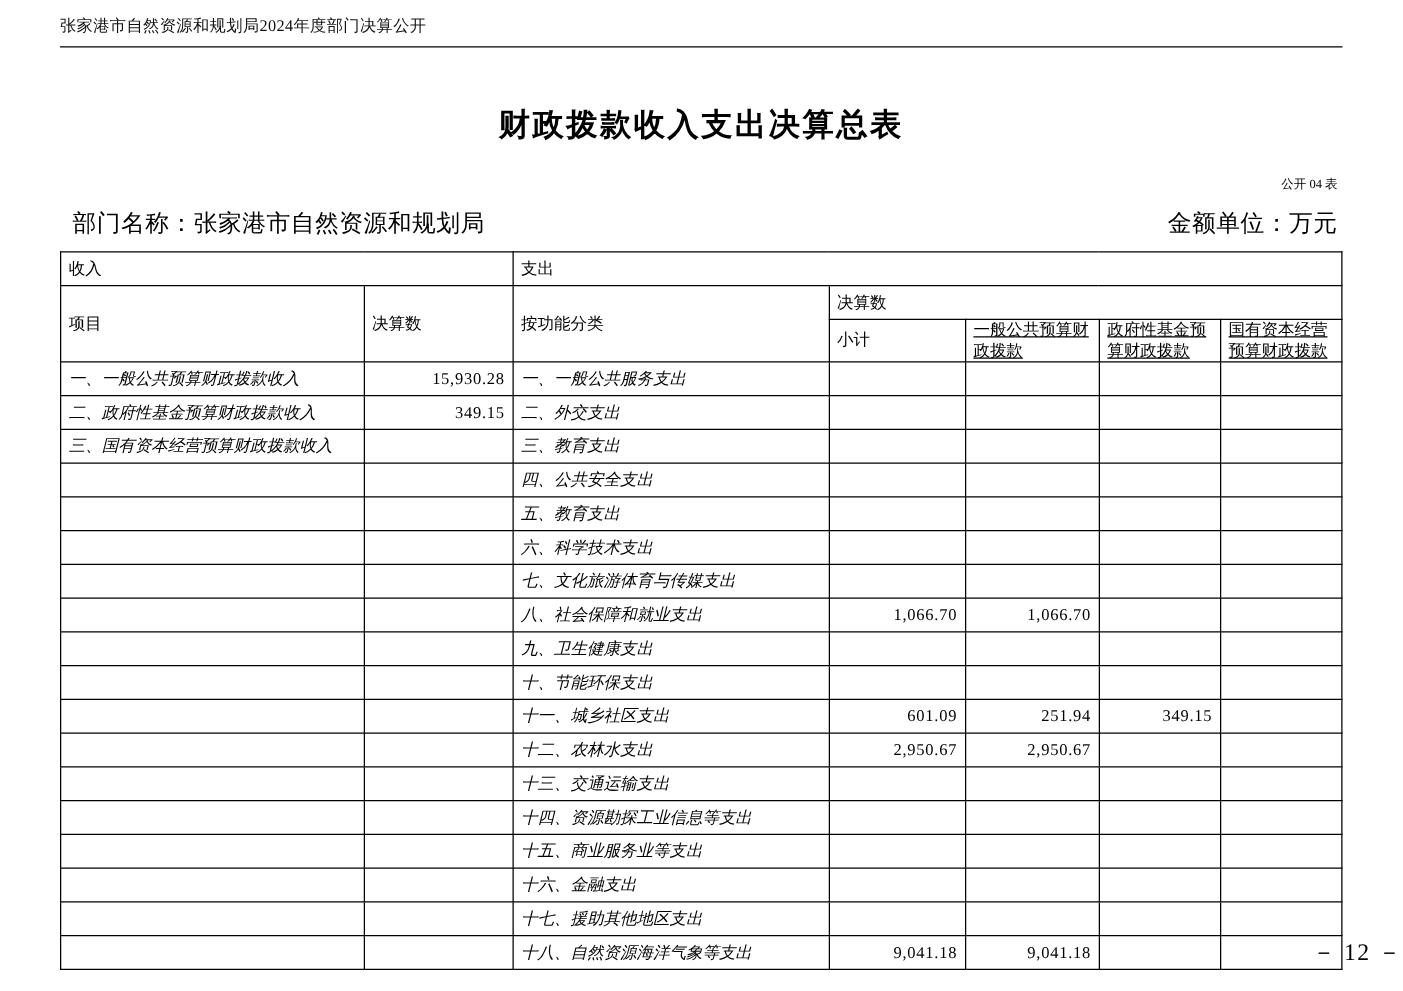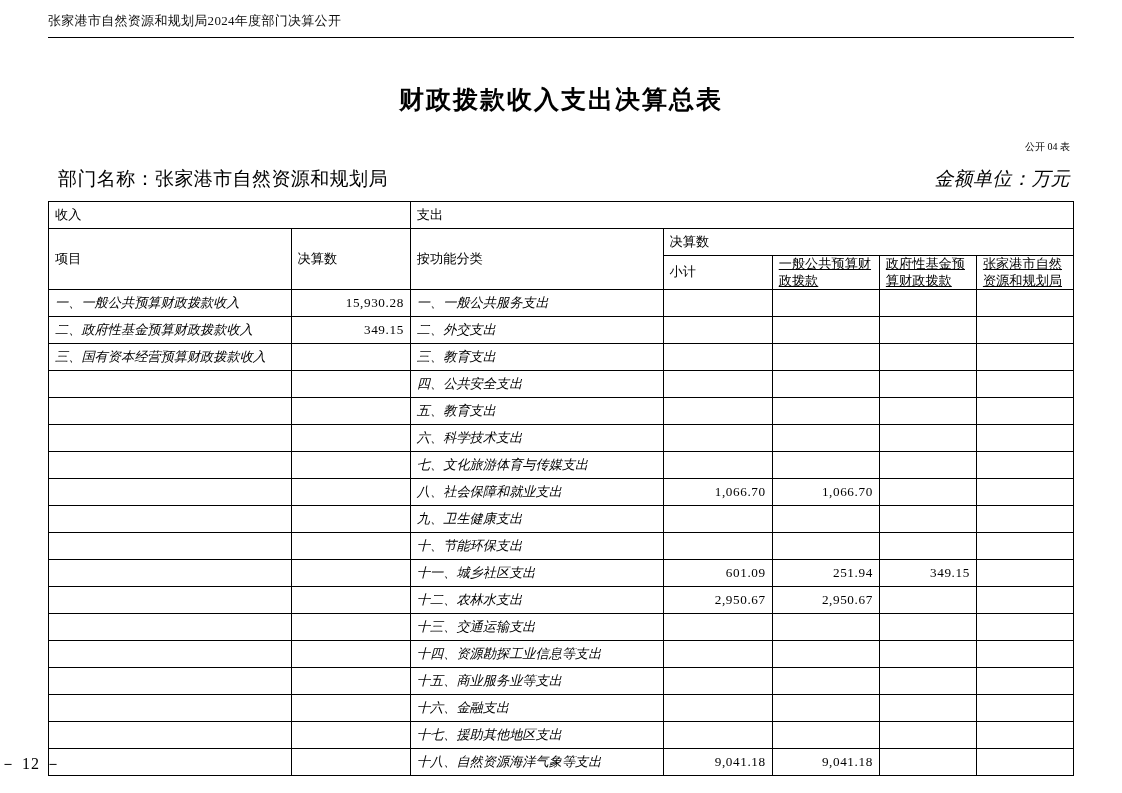--- a/index.html
+++ b/index.html
@@ -49,21 +49,21 @@
   .meta-row {
     display: flex;
     justify-content: space-between;
     align-items: flex-end;
     font-size: 19px;
     margin-top: 12px;
     padding: 0 4px 0 10px;
     gap: 27px;
   }
   .meta-left { letter-spacing: 0.4px; }
-  .meta-right { letter-spacing: 0.4px; font-style: italic; }
+  .meta-right { letter-spacing: 0.4px; }
 
   table.main {
     margin-top: 9px;
     border-collapse: collapse;
     width: 100%;
     table-layout: fixed;
   }
   table.main td, table.main th {
     border: 1px solid #000;
     font-weight: normal;
@@ -81,22 +81,22 @@
     letter-spacing: 0.6px;
   }
   .hdr-group { height: 30px; }
   .hdr-tall { height: 52px; }
   .small-wrap { line-height: 1.2; font-size: 12.6px; text-decoration: underline; }
   .footer-page {
     position: absolute;
     bottom: 18px;
     left: 0;
     width: 1122px;
-    text-align: left;
-    font-size: 16px;
+    text-align: right;
+    font-size: 19px;
     letter-spacing: 1px;
   }
 </style>
 </head>
 <body>
 
 <div class="page">
 
   <div class="header-band">
     <span>张家港市自然资源和规划局2024年度部门决算公开</span>
@@ -130,21 +130,21 @@
       <tr>
         <td class="c-center" rowspan="2">项目</td>
         <td class="c-center" rowspan="2">决算数</td>
         <td class="c-center" rowspan="2">按功能分类</td>
         <td class="c-center hdr-group" colspan="4">决算数</td>
       </tr>
       <tr>
         <td class="c-center hdr-tall">小计</td>
         <td class="c-center hdr-tall small-wrap">一般公共预算财政拨款</td>
         <td class="c-center hdr-tall small-wrap">政府性基金预算财政拨款</td>
-        <td class="c-center hdr-tall small-wrap">张家港市自然资源和规划局</td>
+        <td class="c-center hdr-tall small-wrap">国有资本经营预算财政拨款</td>
       </tr>
 
       <tr>
         <td class="c-left">一、一般公共预算财政拨款收入</td>
         <td class="c-right num">15,930.28</td>
         <td class="c-left">一、一般公共服务支出</td>
         <td class="c-right num"></td>
         <td class="c-right num"></td>
         <td class="c-right num"></td>
         <td class="c-right num"></td>

